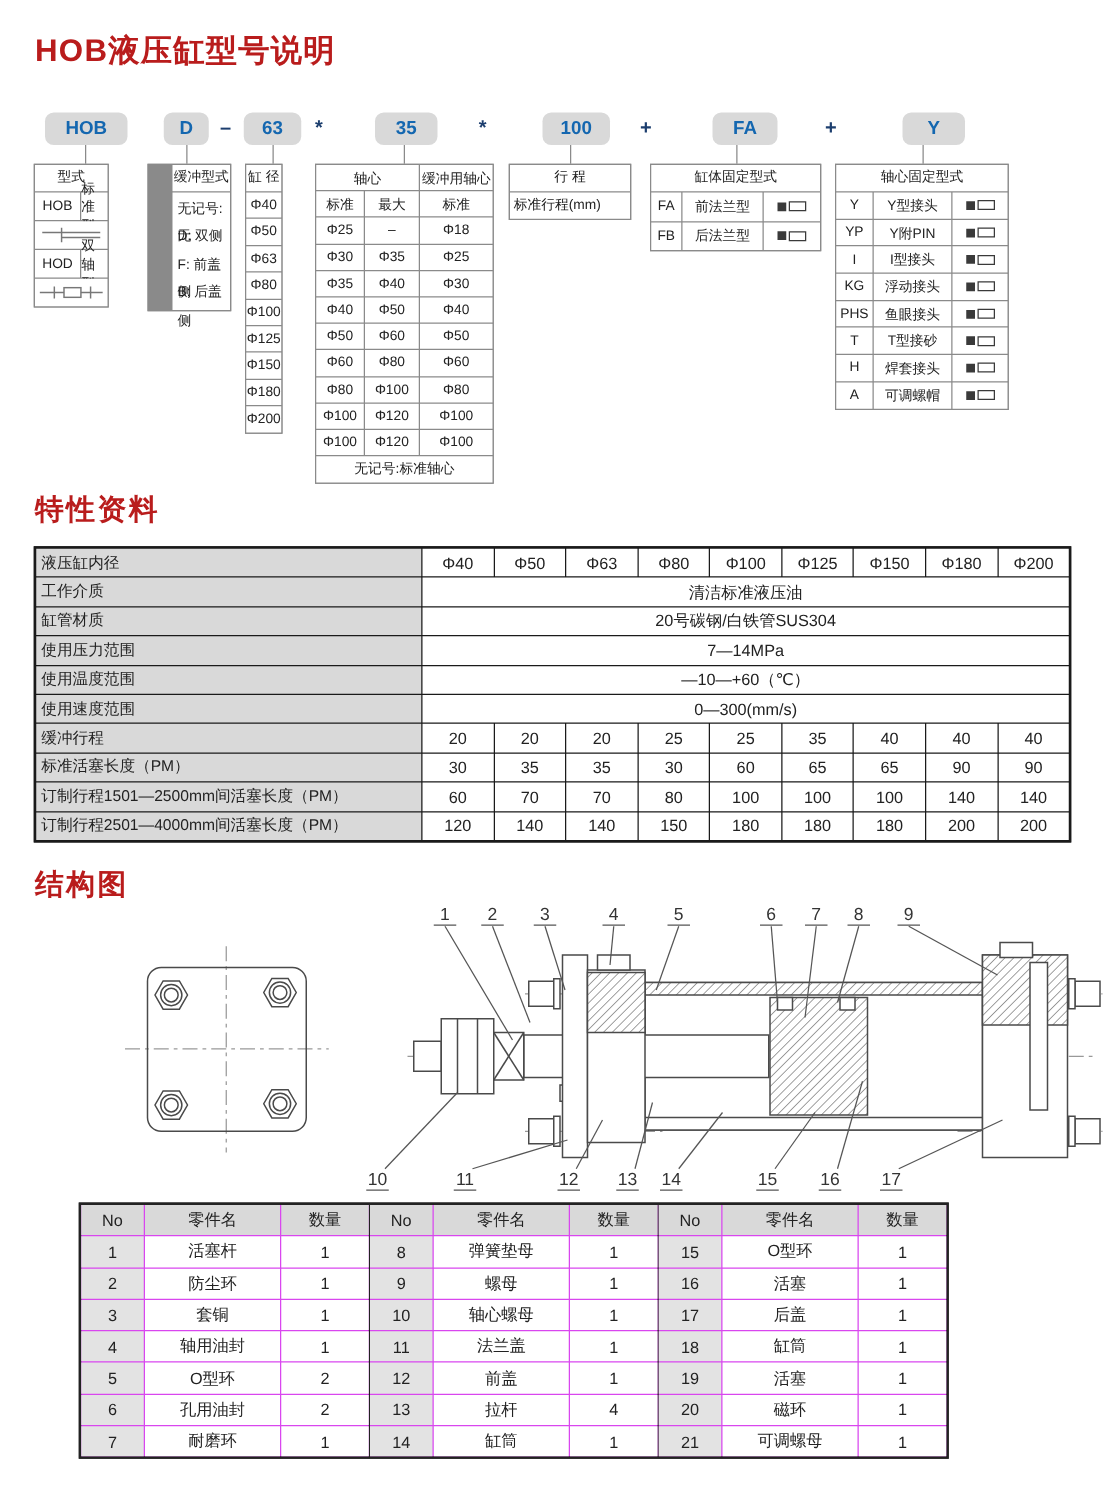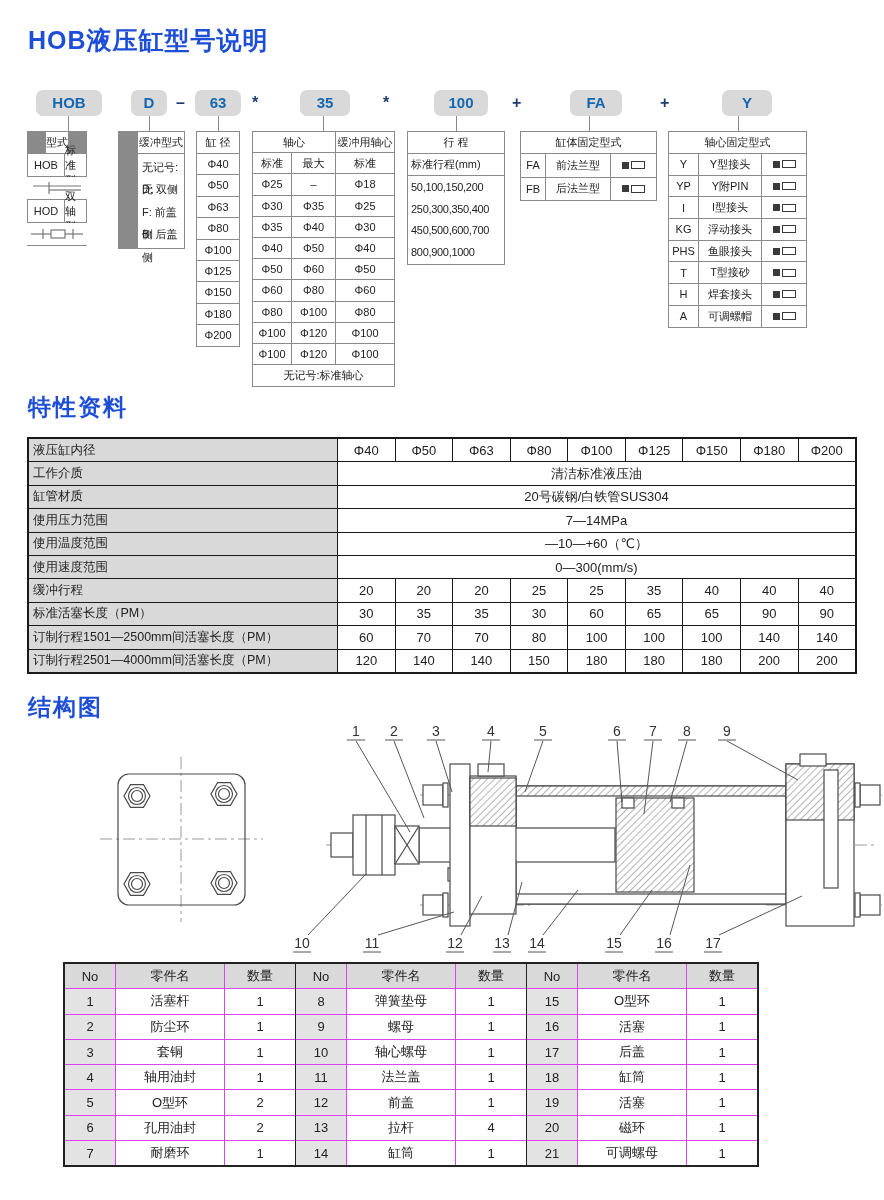--- a/index.html
+++ b/index.html
@@ -1,18 +1,18 @@
 <!DOCTYPE html>
 <html><head>
 <meta charset="utf-8">
 <style>
   html,body{margin:0;padding:0;background:#fff;}
   .page{position:relative;width:884px;height:1200px;background:#fff;overflow:hidden;
         font-family:"Liberation Sans","DejaVu Sans",sans-serif;color:#222;}
-  .blue-title{position:absolute;margin:0;color:#1d4ed8;font-weight:bold;}
+  .blue-title{position:absolute;margin:0;color:#b91c1c;font-weight:bold;}
   #main-title{left:28px;top:24px;font-size:25px;letter-spacing:1px;}
   #specs-title{left:28px;top:392px;font-size:23px;letter-spacing:2px;}
   #structure-title{left:28px;top:692px;font-size:23px;letter-spacing:2px;}
 
   
   .chip{position:absolute;top:90px;height:26px;line-height:26px;border-radius:7px;
         background:#d9d9d9;color:#1467b0;font-weight:bold;font-size:15px;text-align:center;}
   .chip.series{left:36px;width:66px;}
   .chip.cushion{left:131px;width:36px;}
   .chip.bore{left:195px;width:46px;}
@@ -25,27 +25,27 @@
   .stem{position:absolute;top:116px;height:15px;width:1px;background:#8a8a8a;}
   .stem.s1{left:68px;} .stem.s2{left:149px;} .stem.s3{left:218px;} .stem.s4{left:323px;}
   .stem.s5{left:456px;} .stem.s6{left:589px;} .stem.s7{left:738px;}
 
   
   .tbl{position:absolute;top:131px;display:flex;flex-direction:column;gap:1px;
        background:#8a8a8a;border:1px solid #8a8a8a;font-size:11px;box-sizing:border-box;}
   .tbl .th{background:#fff;text-align:center;height:21px;line-height:21px;}
   .tbl .row{display:flex;gap:1px;background:#8a8a8a;}
   .tbl .row span{background:#fff;display:flex;align-items:center;justify-content:center;}
-  .t-type{left:27px;width:60px;align-items:center;}
+  .t-type{left:27px;width:60px;}
   .t-type .row{height:22px;} .t-type .cA{width:36px;} .t-type .cB{flex:1;font-family:Liberation Mono, monospace;}
   .t-type .sym{background:#fff;height:22px;display:flex;align-items:center;justify-content:center;}
   .t-cush{left:118px;width:67px;padding-left:19px;}
   .t-cush .body{background:#fff;padding:2px 0 2px 4px;}
   .t-cush .body div{height:22.4px;line-height:22.4px;}
-  .t-bore{left:196px;width:44px;}
+  .t-bore{left:196px;width:30px;}
   .t-bore .cell{background:#fff;height:20.4px;line-height:20.4px;text-align:center;}
   .t-shaft{left:252px;width:143px;}
   .t-shaft .row{height:20.2px;}
   .t-shaft .w1{width:38px;} .t-shaft .w2{width:43px;} .t-shaft .w3{flex:1;}
   .t-shaft .wh{width:82px;}
   .t-shaft .foot{background:#fff;height:20.5px;line-height:20.5px;text-align:center;}
   .t-stroke{left:407px;width:98px;}
   .t-stroke .sub{background:#fff;height:21px;line-height:21px;padding-left:3px;}
   .t-stroke .lines{background:#fff;padding:1px 0;}
   .t-stroke .lines div{height:21.5px;line-height:21.5px;padding-left:3px;letter-spacing:-0.3px;}
@@ -208,27 +208,20 @@
         <span class="w1">Φ100</span>
         <span class="w2">Φ120</span>
         <span class="w3">Φ100</span>
       </div></div>
     <div class="foot">无记号:标准轴心</div>
   </div>
 
   <div class="tbl t-stroke">
     <div class="th">行 程</div>
     <div class="sub">标准行程(mm)</div>
-    <div class="lines">
-
-    <div>50,100,150,200</div>
-        <div>250,300,350,400</div>
-        <div>450,500,600,700</div>
-        <div>800,900,1000</div>
-      </div>
   </div>
 
   <div class="tbl t-bodym">
     <div class="th">缸体固定型式</div>
     <div class="rep-host">
       
     <div class="row">
         <span class="cc">FA</span>
         <span class="cl2">前法兰型</span>
         <span class="ci">

